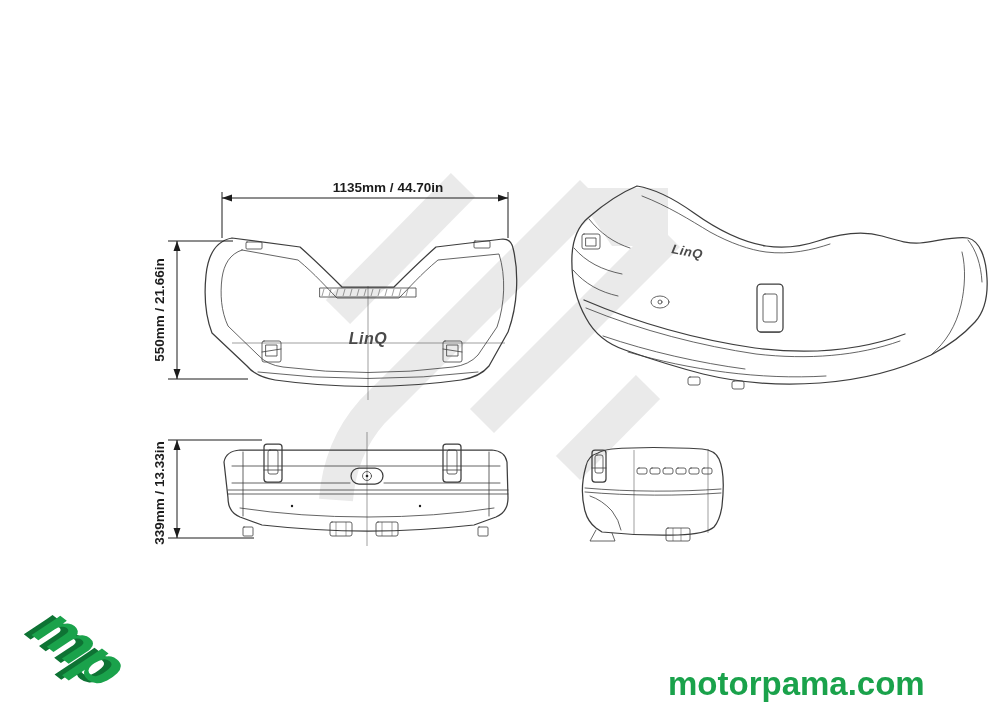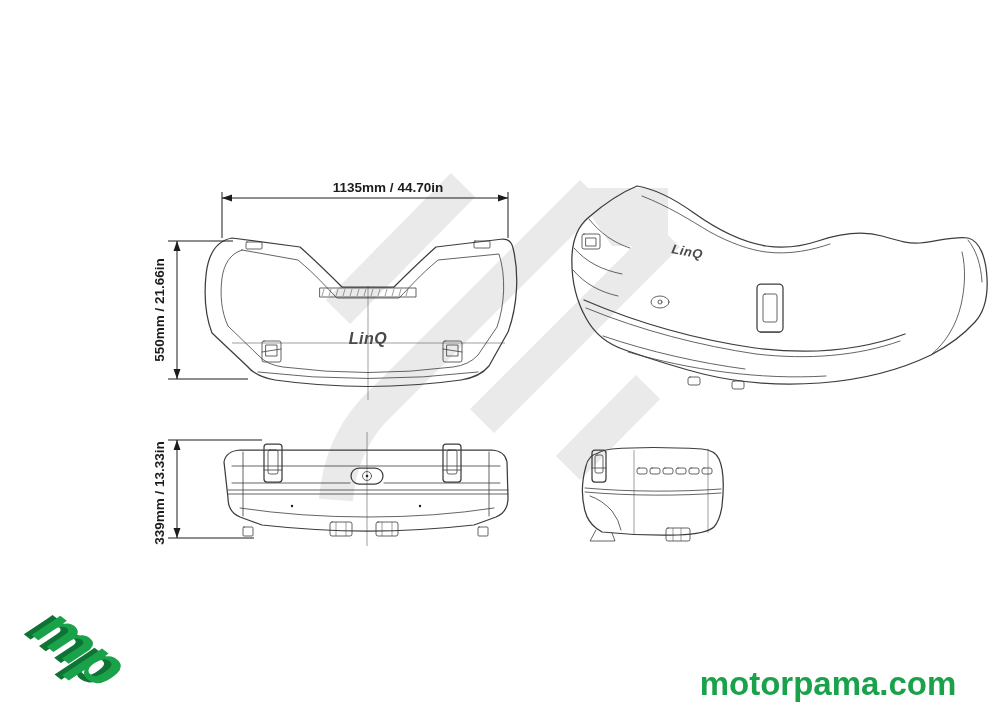--- a/index.html
+++ b/index.html
@@ -29,21 +29,21 @@
   .mp-logo{
     position:absolute;left:6px;top:582px;width:150px;height:130px;
     display:flex;align-items:center;justify-content:center;
     transform:rotate(38deg) skewX(-8deg);
     font-weight:900;font-style:italic;font-size:62px;line-height:1;
     color:var(--green,#1aa24b);
     text-shadow:-6px 4px 0 var(--green_dark,#0e7334);
     letter-spacing:-2px;user-select:none;
   }
   .site-text{
-    position:absolute;right:12px;top:666px;width:320px;text-align:center;
+    position:absolute;right:12px;top:666px;width:320px;text-align:left;
     font-size:33px;font-weight:bold;line-height:1.1;
     color:var(--green,#1aa24b);letter-spacing:0;
   }
 </style>
 </head>
 <body>
 
 <div class="canvas">
 
   <svg width="1000" height="714" viewBox="0 0 1000 714">

